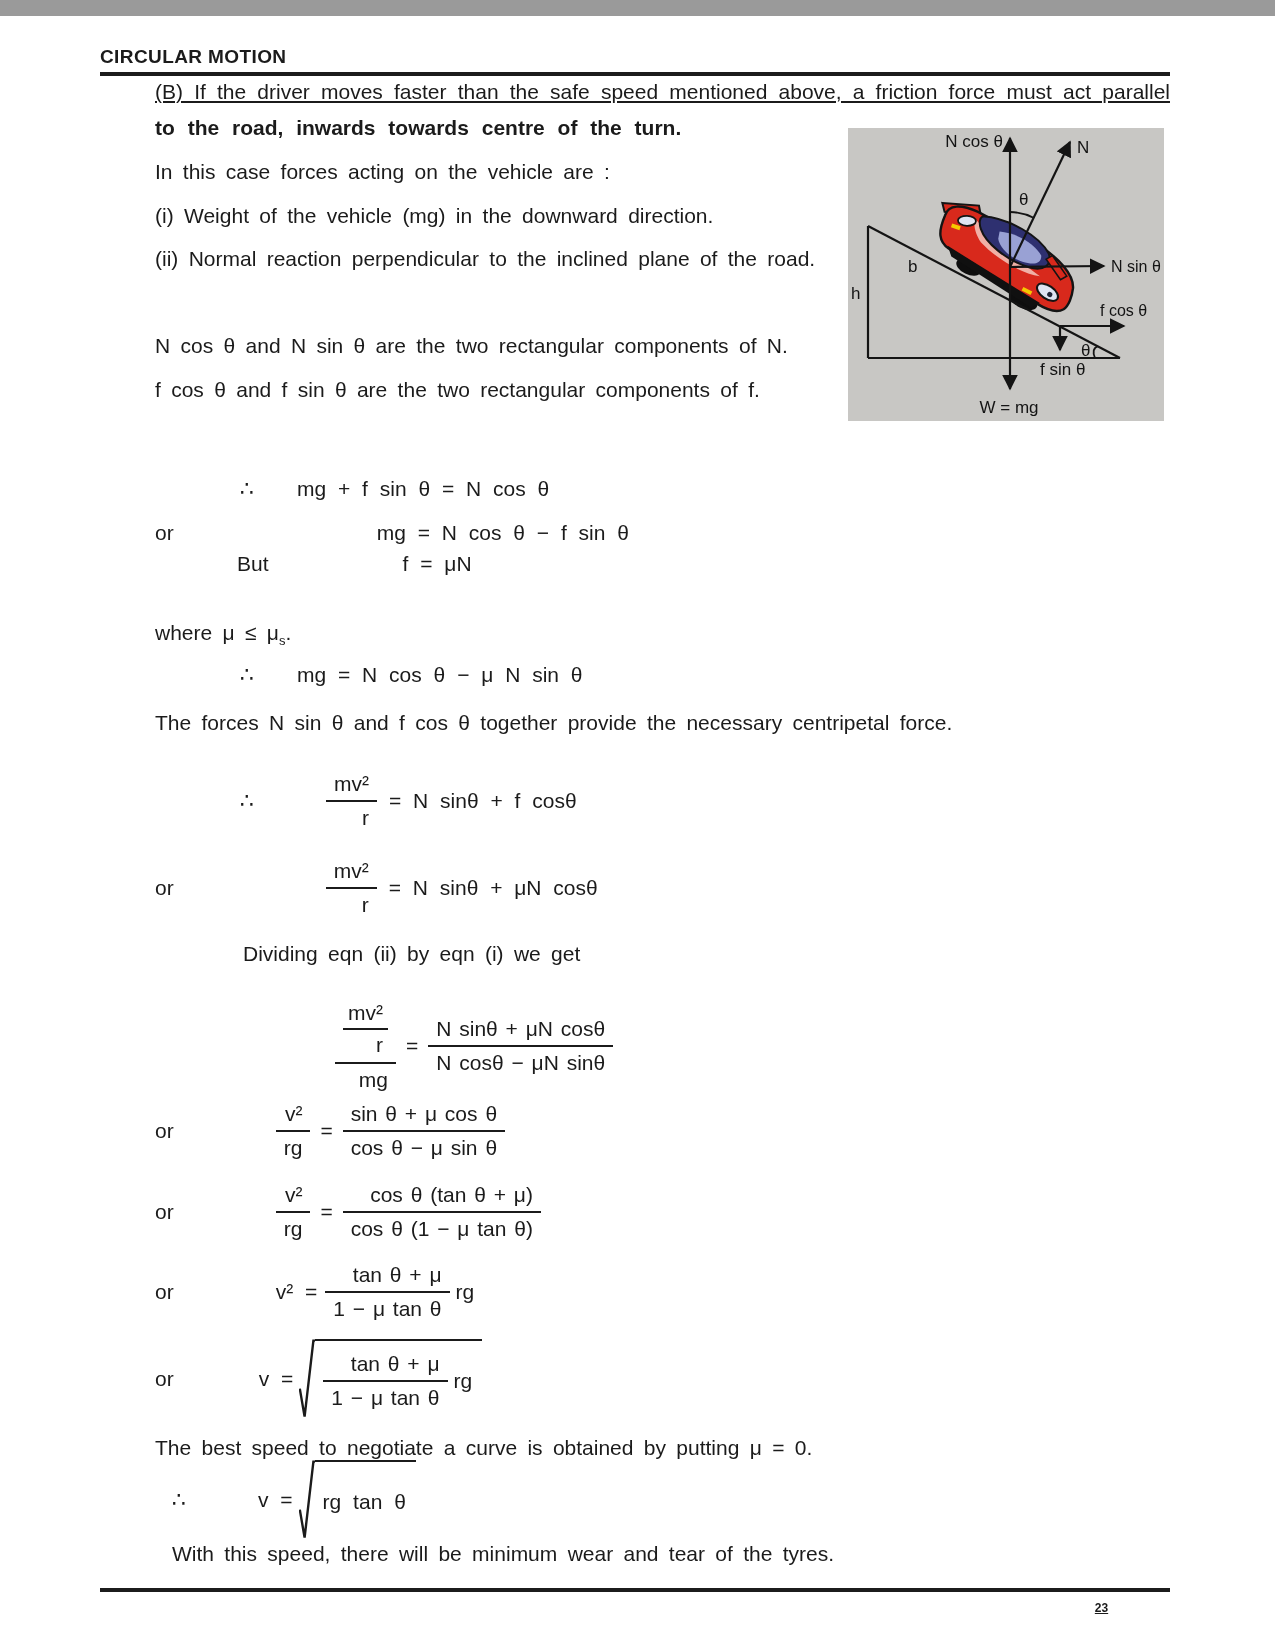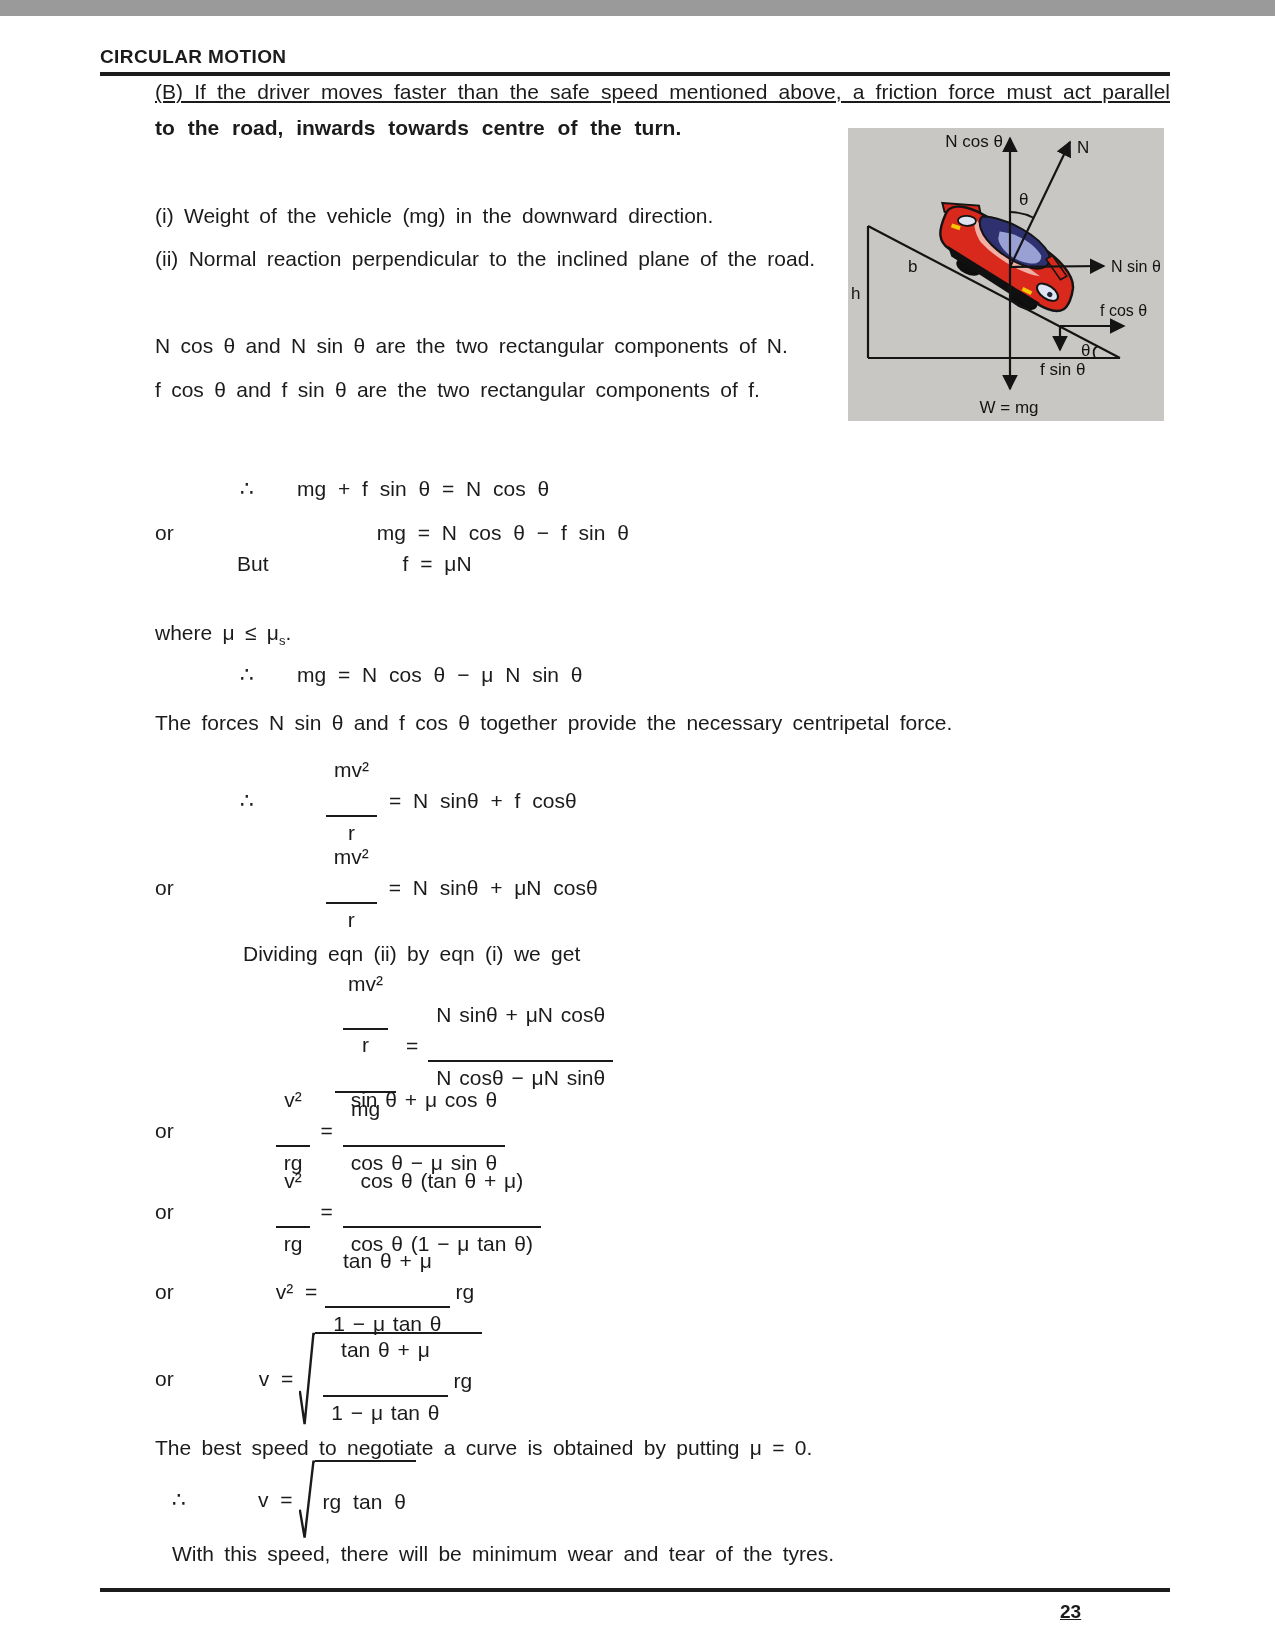--- a/index.html
+++ b/index.html
@@ -11,33 +11,33 @@
   .abs{position:absolute;}
   .para{font-size:21px;line-height:24px;word-spacing:4.5px;white-space:nowrap;}
   .just{white-space:normal;text-align:justify;text-align-last:justify;word-spacing:4px;text-decoration:underline;}
   .wide{word-spacing:7px;font-weight:bold;}
   .title{font-size:19px;font-weight:bold;letter-spacing:0.4px;}
   .rule{background:#1c1c1c;height:4px;}
   .eqrow{display:flex;align-items:center;font-size:21px;word-spacing:6px;white-space:nowrap;}
   .sp{display:inline-block;height:1px;flex:0 0 auto;}
   .lead{flex:0 0 auto;}
   .therefore{font-size:22px;}
-  .frac{display:inline-flex;flex-direction:column;align-items:stretch;text-align:center;word-spacing:2px;gap:29px;}
+  .frac{display:inline-flex;flex-direction:column;align-items:stretch;text-align:right;word-spacing:2px;}
   .frac .num{padding:0 8px 4px;}
   .frac .den{border-top:2px solid #1b1b1b;padding:4px 8px 0;}
   .frac.inner .num{padding:0 5px 3px;}
   .frac.inner .den{padding:3px 5px 0;}
   .rhs{margin-left:12px;}
   .eqsign{margin:0 10px;}
   .sqrt{display:inline-flex;align-items:stretch;}
   .radsvg{width:16px;flex:0 0 auto;align-self:stretch;height:auto;}
   .sqrt .content{display:inline-flex;align-items:center;border-top:2.5px solid #1b1b1b;padding:4px 10px 2px 8px;}
   .tail{margin-left:6px;}
   sub.s{font-size:13px;}
-  .pagenum{font-size:19px;font-weight:bold;text-align:left;text-decoration:underline;}
+  .pagenum{font-size:12px;font-weight:bold;text-align:center;text-decoration:underline;}
   .diagram{width:316px;height:293px;}
 </style>
 </head>
 <body>
 
 <div class="page">
 
   <div class="abs title" style="left:100px;top:30px;">CIRCULAR MOTION</div>
   <div class="abs rule" style="left:100px;top:56px;width:1070px;"></div>
 
@@ -97,20 +97,21 @@
         <text x="3" y="171">h</text>
         <text x="263" y="144" font-size="16">N sin θ</text>
         <text x="252" y="188" font-size="16">f cos θ</text>
         <text x="233" y="228">θ</text>
         <text x="192" y="247">f sin θ</text>
         <text x="161" y="285" text-anchor="middle">W = mg</text>
       </g>
     </svg>
   </div>
 
+  <div class="abs para" style="left:155px;top:144px;">In this case forces acting on the vehicle are :</div>
   <div class="abs para" style="left:155px;top:188px;">(i) Weight of the vehicle (mg) in the downward direction.</div>
   <div class="abs para" style="left:155px;top:231px;">(ii) Normal reaction perpendicular to the inclined plane of the road.</div>
   <div class="abs para" style="left:155px;top:318px;">N cos θ and N sin θ are the two rectangular components of N.</div>
   <div class="abs para" style="left:155px;top:362px;">f cos θ and f sin θ are the two rectangular components of f.</div>
 
   <div class="abs eqrow" style="left:240px;top:460px;">
     <span class="lead therefore">∴</span>
     <span class="sp" style="width:43px"></span>
     <span>mg + f sin θ = N cos θ</span>
   </div>

